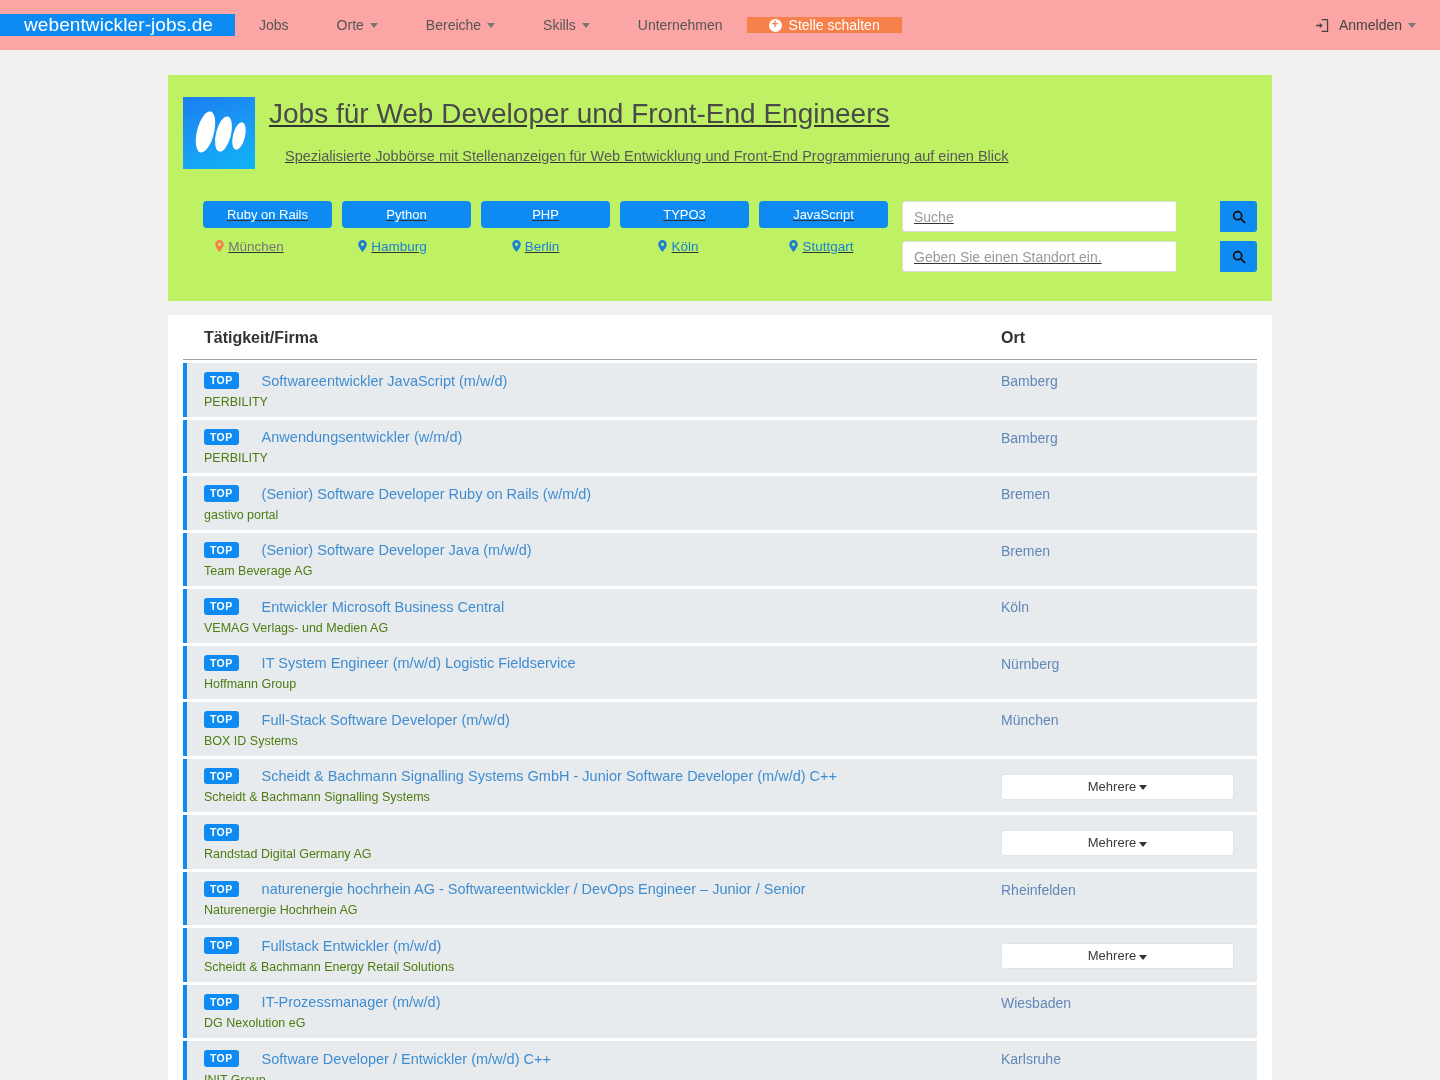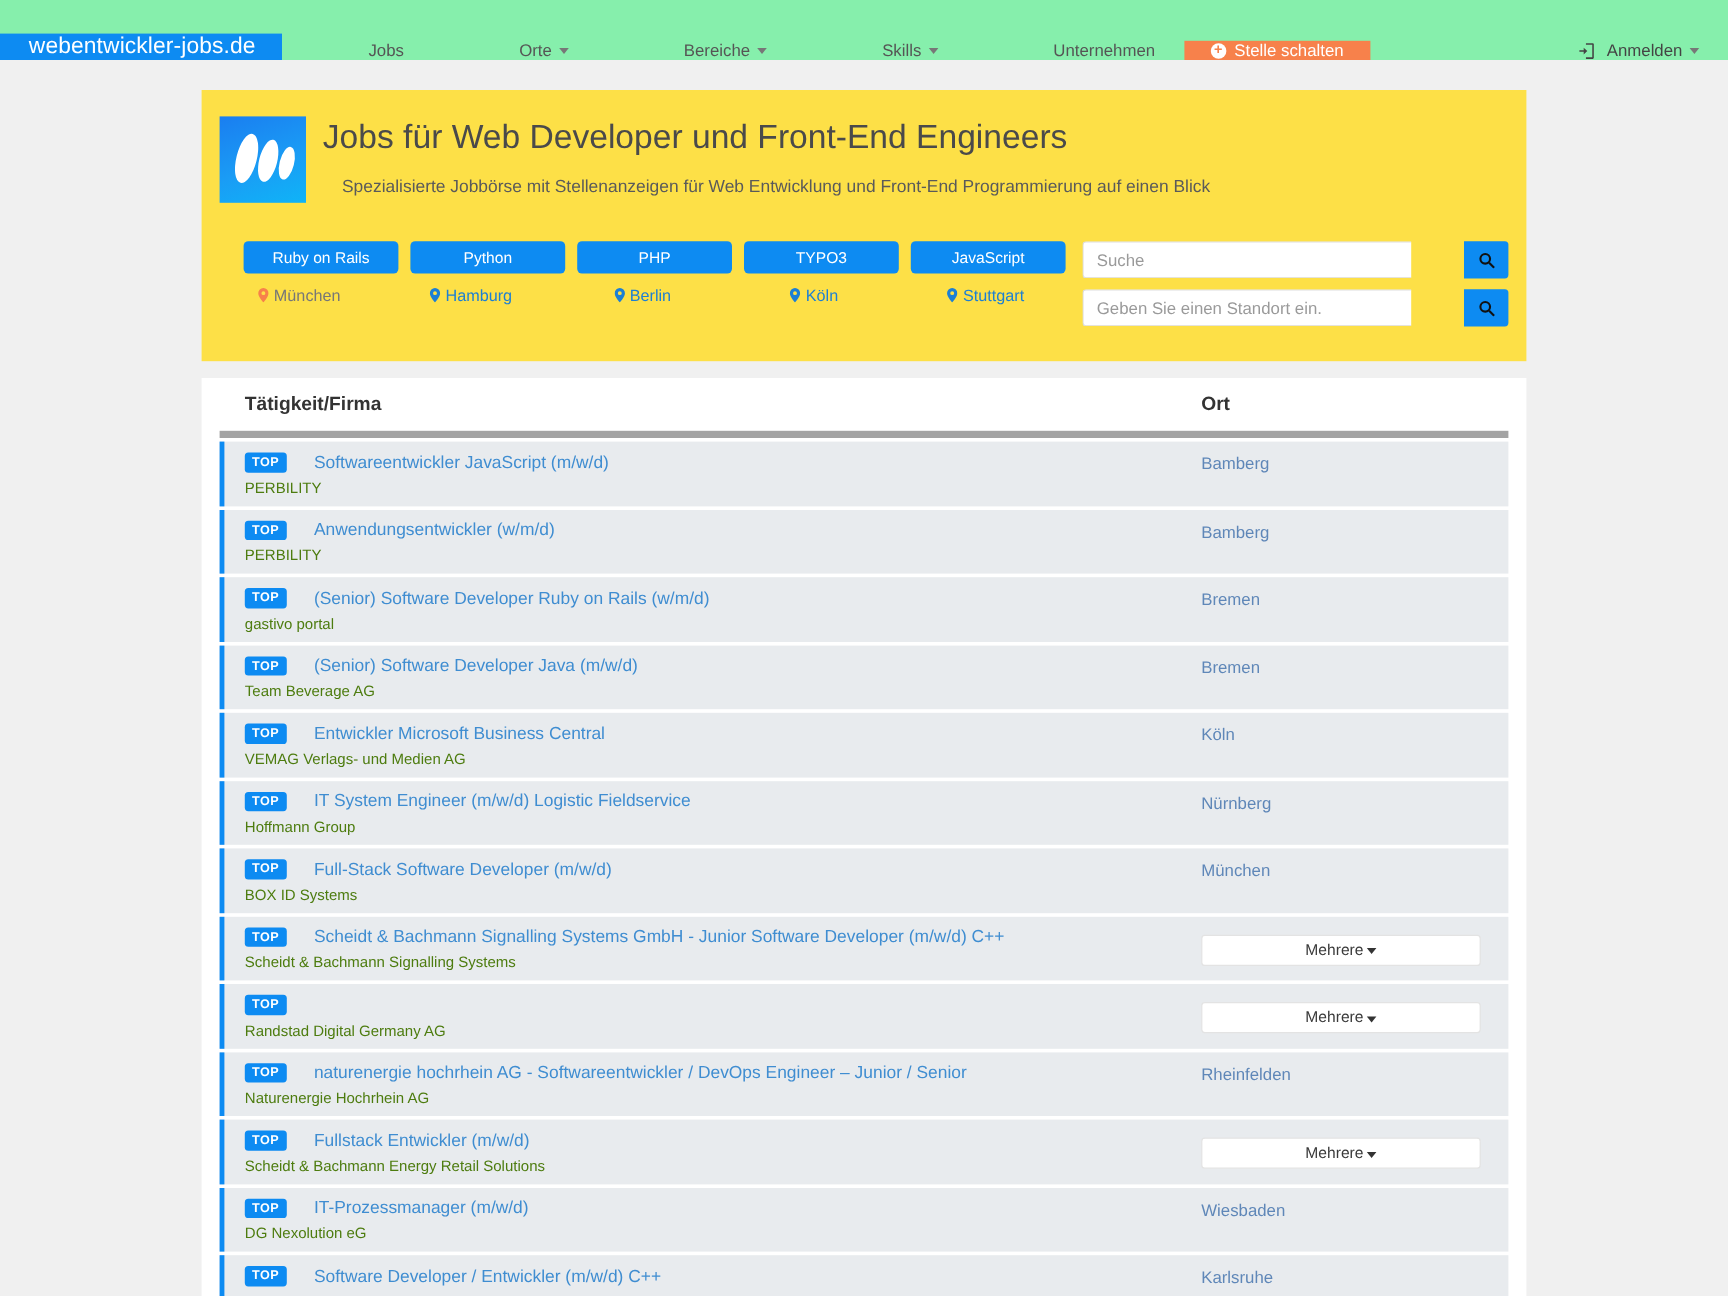--- a/index.html
+++ b/index.html
@@ -12,23 +12,23 @@
     background: #f0f0f0;
     font-family: "Liberation Sans", sans-serif;
     font-size: 14px;
     color: #333;
     -webkit-font-smoothing: antialiased;
   }
 
   
   .navbar {
     height: 50px;
-    background: #86efac;
-    display: flex;
-    align-items: flex-end;
+    background: #fca5a5;
+    display: flex;
+    align-items: center;
     position: relative;
     z-index: 20;
   }
   .brand {
     background: #0d8bf2;
     color: #ffffff;
     font-size: 19px;
     display: flex;
     align-items: center;
     padding: 0 22px 0 24px;
@@ -39,21 +39,20 @@
   .nav-links { display: flex; align-items: stretch; }
   .nav-item {
     display: flex;
     align-items: center;
     padding: 0 24px;
     color: #555;
     font-size: 14px;
     white-space: nowrap;
     cursor: pointer;
     text-decoration: none;
-    margin-left: 48px;
   }
   .caret {
     display: inline-block;
     width: 0; height: 0;
     margin-left: 6px;
     border-left: 4px solid transparent;
     border-right: 4px solid transparent;
     border-top: 5px solid #777;
     vertical-align: middle;
   }
@@ -91,23 +90,24 @@
   }
   .login-icon {
     display: inline-flex;
     margin-right: 8px;
     align-items: center;
   }
 
   
   .page { padding: 25px 168px 0 168px; }
   .card {
-    background: #fde047;
+    background: #bef264;
     padding: 22px 15px 20px 15px;
     margin-bottom: 14px;
+    text-decoration: underline;
   }
 
   
   .head-row { display: flex; align-items: flex-start; }
   .logo-box {
     width: 72px; height: 72px;
     flex: 0 0 72px;
     background: linear-gradient(160deg, #1a7ef0 0%, #1a9cf5 55%, #0fb4f7 100%);
     margin-right: 14px;
     position: relative;
@@ -213,21 +213,21 @@
   }
 
   
   .list-card {
     background: #ffffff;
     padding: 0 15px;
   }
   .thead {
     display: flex;
     padding: 14px 0 12px 0;
-    border-bottom: 6px solid #a3a3a3;
+    border-bottom: 1px solid #a3a3a3;
   }
   .th {
     font-size: 16px;
     font-weight: bold;
     color: #333;
   }
   .th-job { flex: 1 1 auto; padding-left: 21px; }
   .th-loc { width: 256px; flex: 0 0 256px; }
 
   .job-row {

